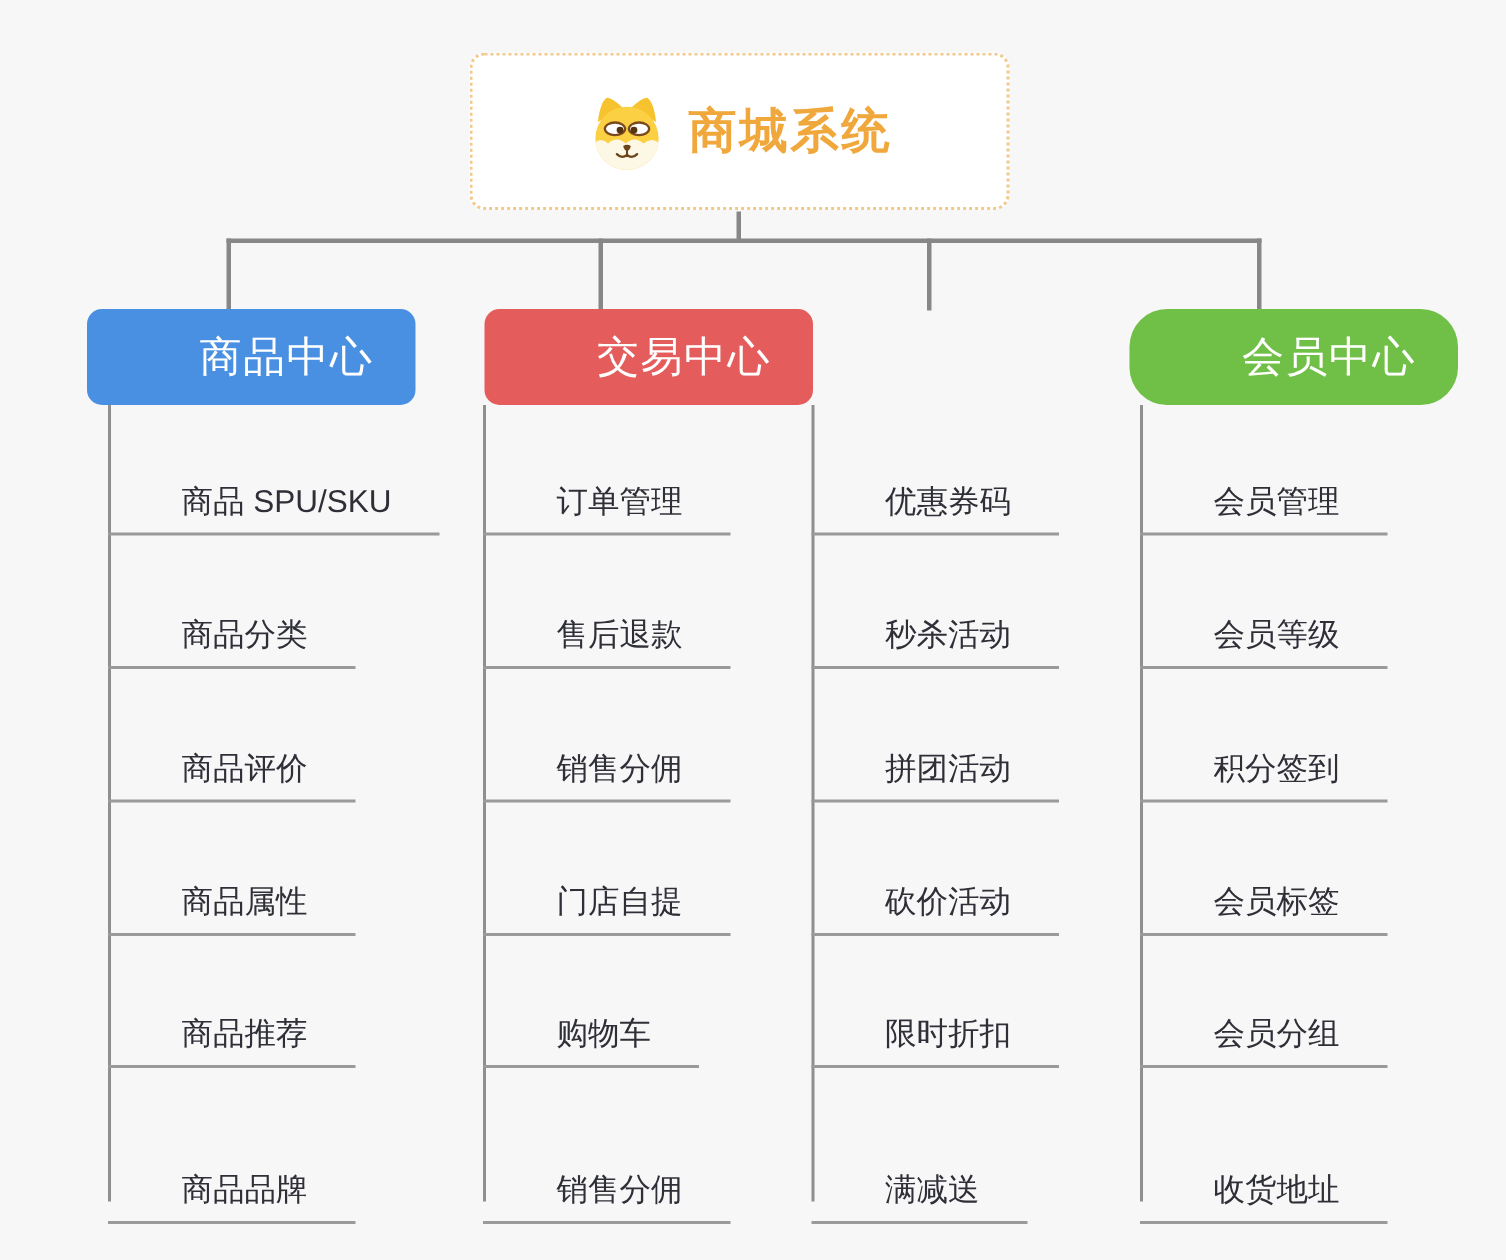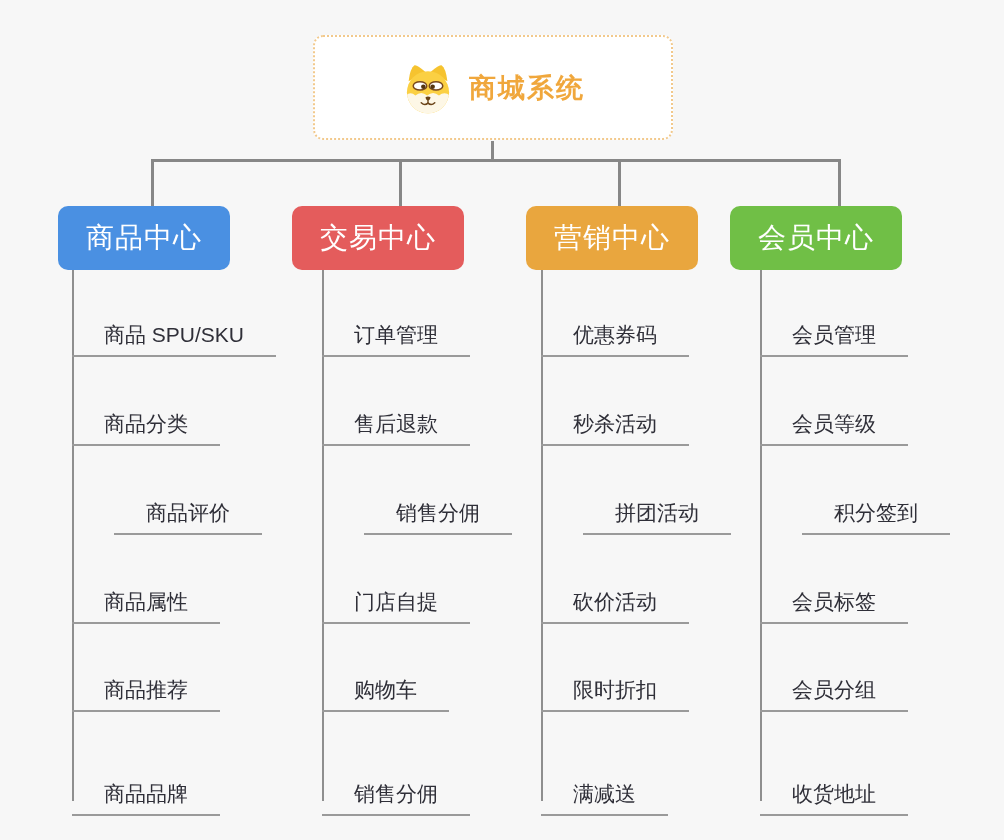--- a/index.html
+++ b/index.html
@@ -16,43 +16,43 @@
   .drop-1 { left:151px; } .drop-2 { left:399px; }
   .drop-3 { left:618px; } .drop-4 { left:838px; }
 
   
   .root-node {
     position:absolute; left:313px; top:35px; width:360px; height:105px;
     background:#ffffff; border:2px dotted #f2c98c; border-radius:10px;
     box-sizing:border-box; display:flex; align-items:center; justify-content:center;
     gap:14px;
   }
-  .root-title { font-size:27px; font-weight:600; color:#f0a73c; letter-spacing:2px; }
+  .root-title { font-size:32px; font-weight:600; color:#f0a73c; letter-spacing:2px; }
   .dog { width:54px; height:54px; }
 
   
   .branch-node {
     position:absolute; top:206px; width:172px; height:64px;
     border-radius:10px; display:flex; align-items:center; justify-content:center;
-    color:#ffffff; font-size:28px; letter-spacing:1px;
+    color:#ffffff; font-size:28px; letter-spacing:1px;padding-left:47px;
   }
-  .branch-1 { left:58px; } .branch-2 { left:292px;font-family:Liberation Serif, serif; }
-  .branch-3 { left:526px; } .branch-4 { left:730px; }
+  .branch-1 { left:58px; } .branch-2 { left:323px;font-family:Liberation Serif, serif; }
+  .branch-3 { left:526px; } .branch-4 { left:753px;border-radius:25px; }
 
   
   .column { position:absolute; top:270px; width:260px; height:531px; }
   .column-1 { left:72px; } .column-2 { left:322px; }
   .column-3 { left:541px; } .column-4 { left:760px; }
   .trunk { position:absolute; left:0; top:0; width:2px; height:531px; background:#8f8f8f; }
   .leaf {
     position:absolute; left:0; box-sizing:border-box; height:36px;
-    padding:0 32px 6px 32px; border-bottom:2px solid #9a9a9a;
+    padding:0 32px 6px 49px; border-bottom:2px solid #9a9a9a;
     font-size:21px; line-height:28px; color:#2f2f38; white-space:nowrap;
   }
-  .r0 { top:51px; }  .r1 { top:140px; } .r2 { top:229px;margin-left:42px; }
+  .r0 { top:51px; }  .r1 { top:140px; } .r2 { top:229px; }
   .r3 { top:318px; } .r4 { top:406px; } .r5 { top:510px; }
 </style>
 </head>
 <body>
 
 <div class="canvas">
 
   <div class="line stem-root"></div>
   <div class="line hline"></div>
   <div class="line drop drop-1"></div>
@@ -79,21 +79,20 @@
       <circle cx="37.5" cy="30.5" r="2.7" fill="#54350f"></circle>
       <path d="M29 43 Q32 41.2 35 43 Q34.2 46.8 32 46.8 Q29.8 46.8 29 43 Z" fill="#6b4418"></path>
       <path d="M32 46.8 L32 50" fill="none" stroke="#6b4418" stroke-width="1.6" stroke-linecap="round"></path>
       <path d="M24 49.5 Q28 53.5 32 50 Q36 53.5 40 49.5" fill="none" stroke="#6b4418" stroke-width="1.8" stroke-linecap="round"></path>
     </svg>
     <span class="root-title">商城系统</span>
   </div>
 
   <div class="branch-node branch-1" style="background: rgb(74, 144, 226);">商品中心</div>
   <div class="branch-node branch-2" style="background: rgb(228, 92, 92);">交易中心</div>
-  <div class="branch-node branch-3" style="background: rgb(233, 166, 62);">营销中心</div>
   <div class="branch-node branch-4" style="background: rgb(112, 191, 70);">会员中心</div>
 
   <div class="column column-1">
     <div class="trunk"></div>
     <div class="leaf r0">商品 SPU/SKU</div>
     <div class="leaf r1">商品分类</div>
     <div class="leaf r2">商品评价</div>
     <div class="leaf r3">商品属性</div>
     <div class="leaf r4">商品推荐</div>
     <div class="leaf r5">商品品牌</div>

